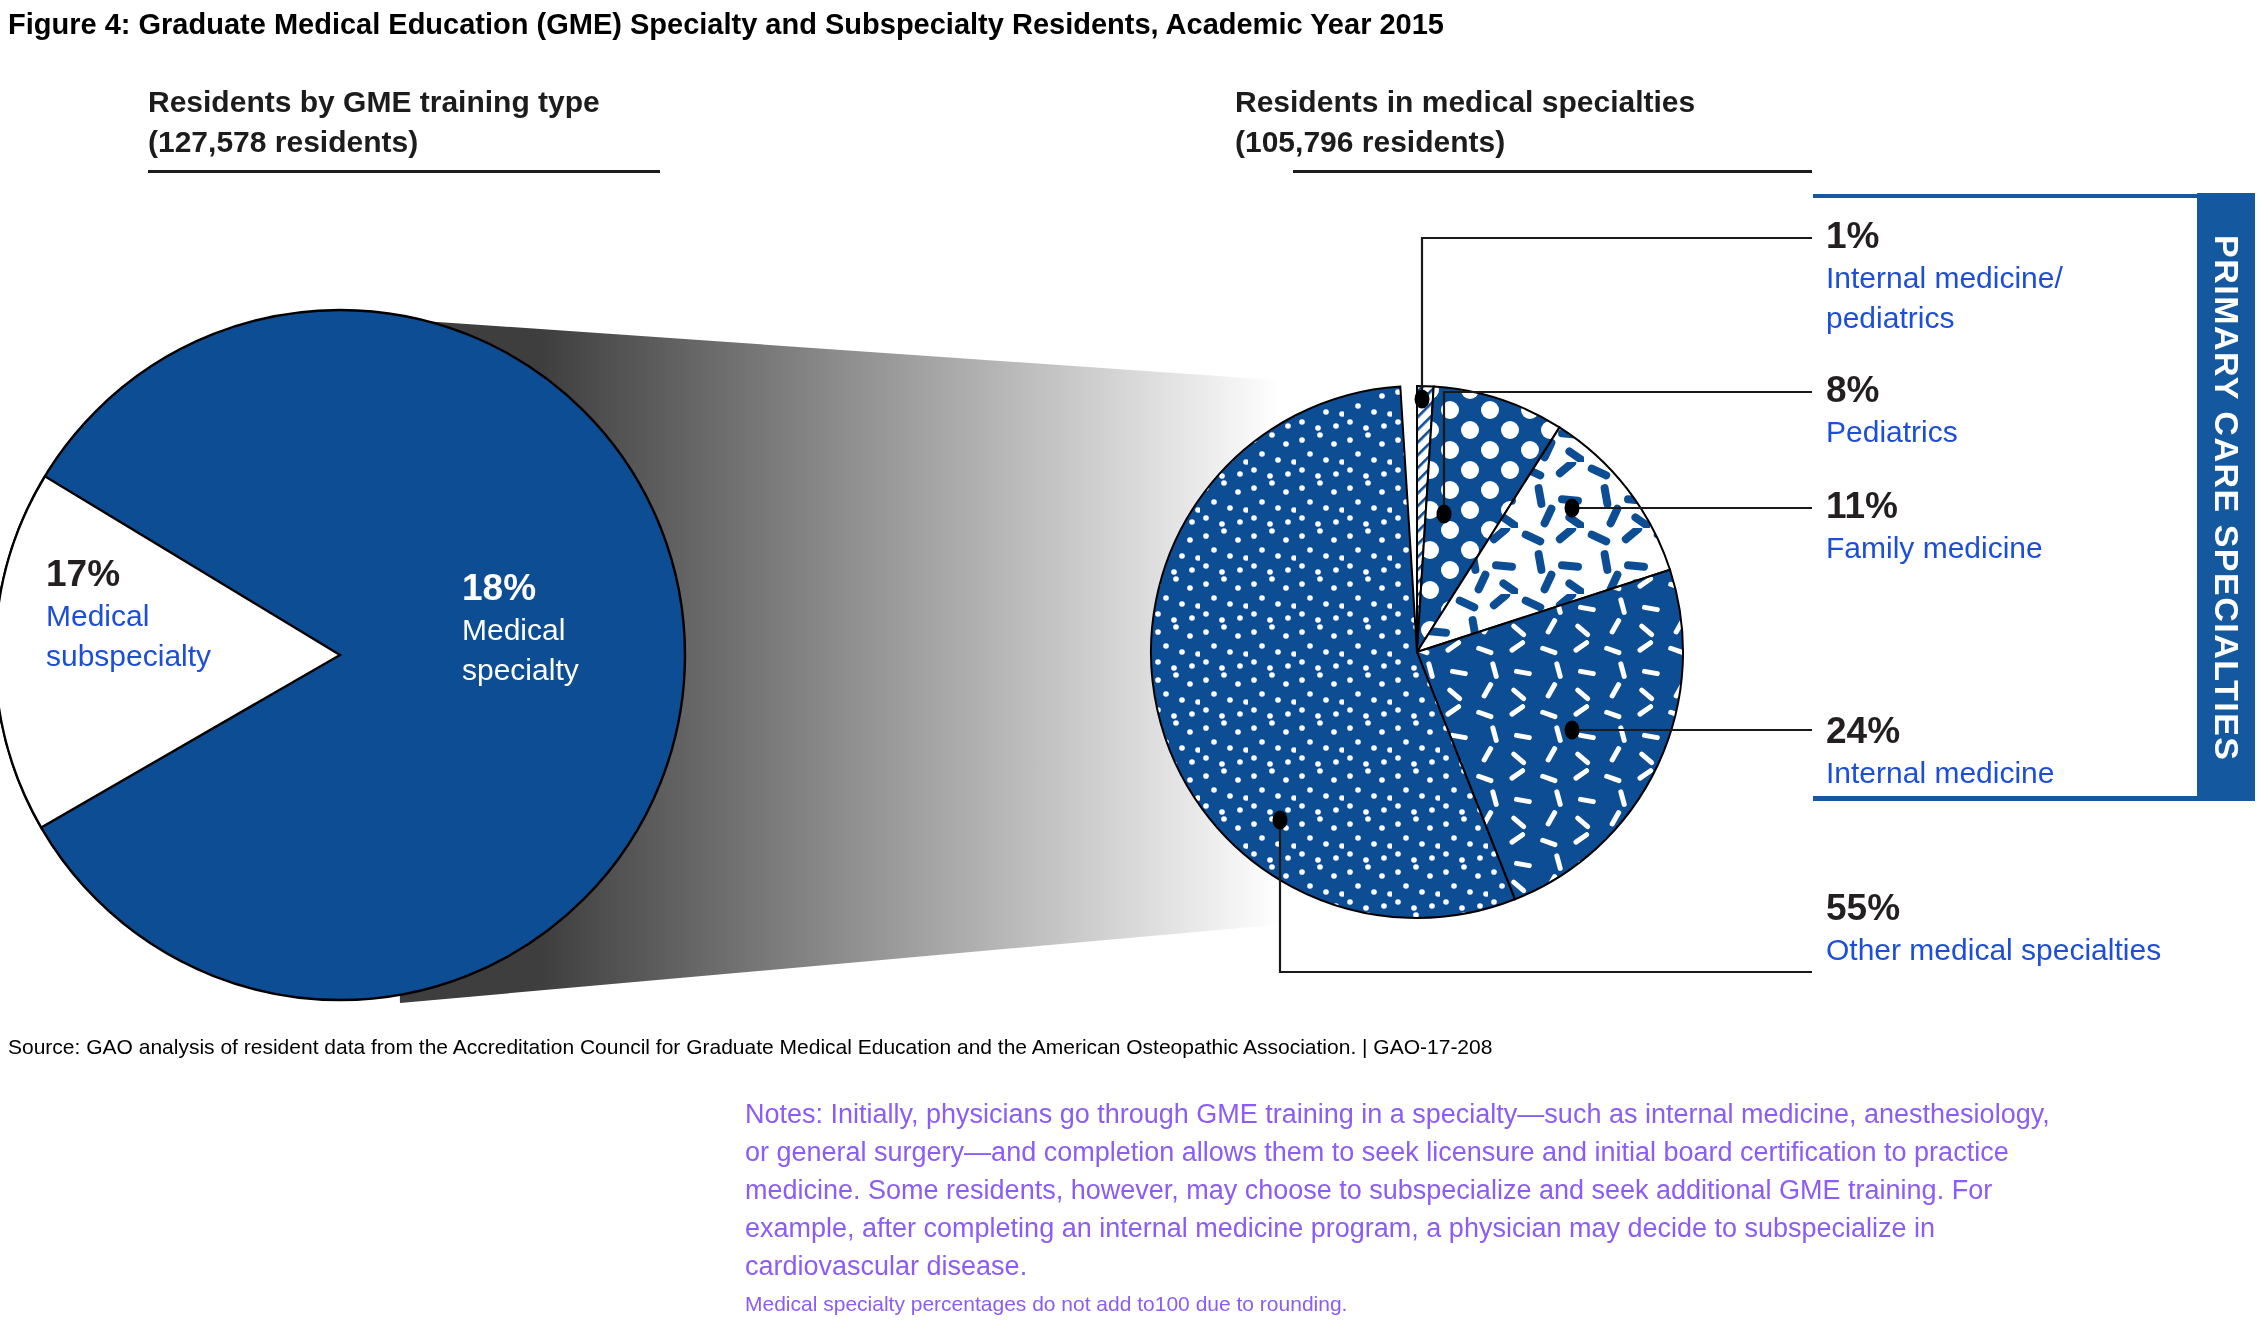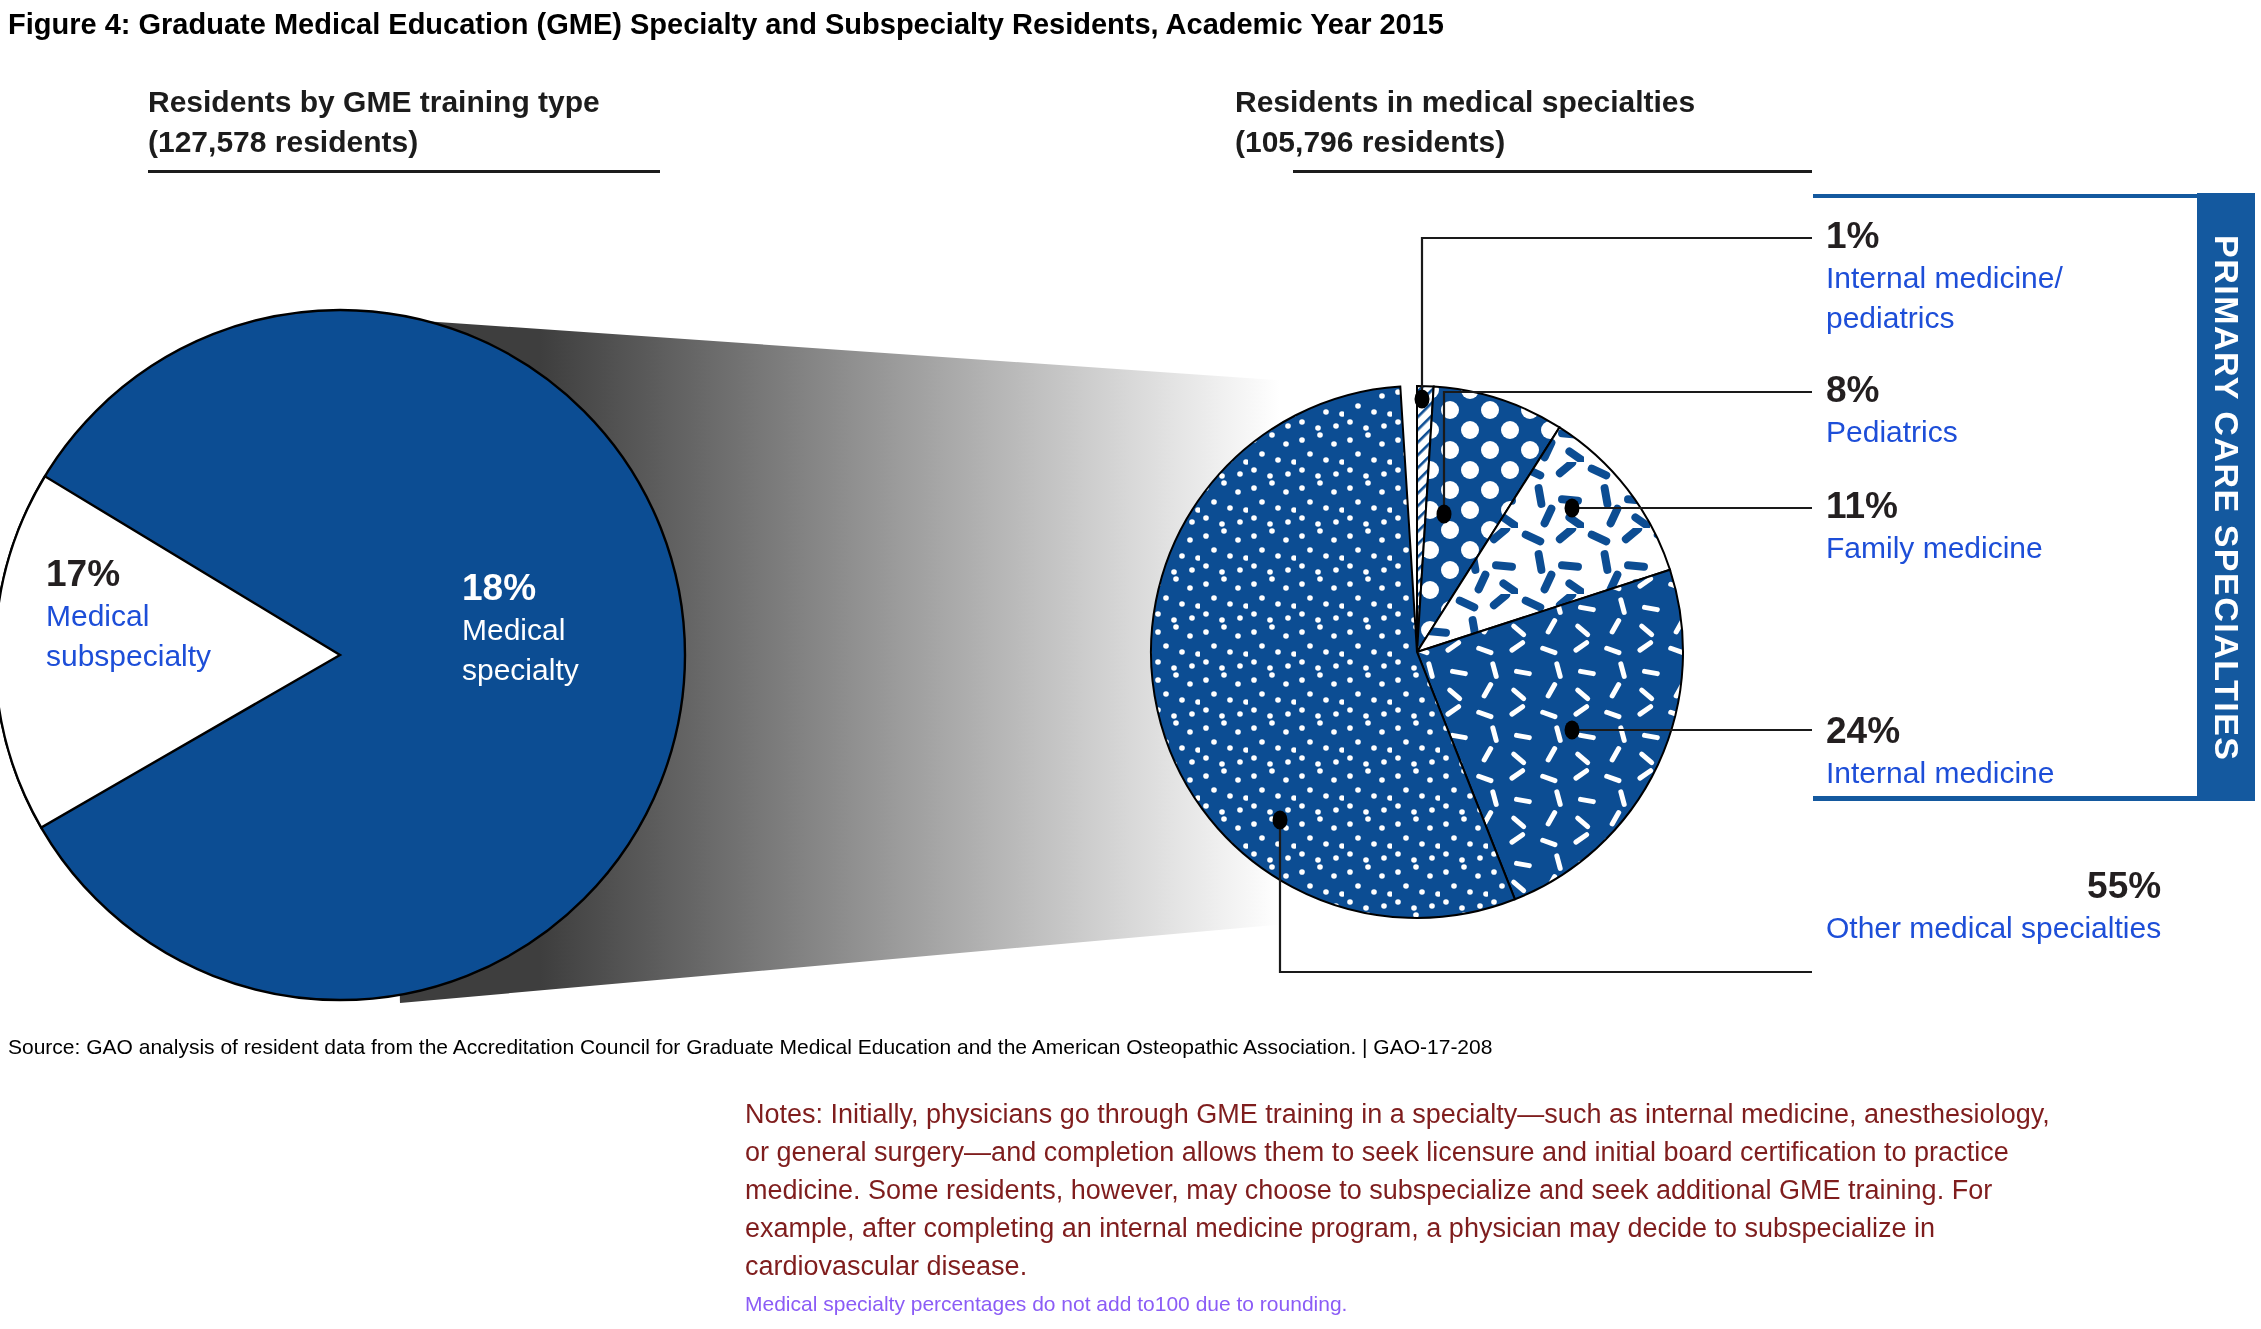--- a/index.html
+++ b/index.html
@@ -14,29 +14,29 @@
   #left-underline{left:148px;top:170px;width:512px;}
   #right-underline{left:1293px;top:170px;width:519px;}
   svg.fig{position:absolute;left:0;top:0;}
   .pct{font-size:37px;font-weight:bold;line-height:44px;color:#231f20;white-space:pre-line;}
   .slice-name{font-size:30px;line-height:40px;color:#1d4ed8;white-space:pre-line;}
   #label-83 .pct,#label-83 .slice-name{color:#ffffff;}
   #label-17{left:46px;top:552px;}
   #label-83{left:462px;top:566px;}
   .rlabel{left:1826px;}
   #rlabel-0{top:214px;} #rlabel-1{top:368px;} #rlabel-2{top:484px;}
-  #rlabel-3{top:709px;} #rlabel-4{top:864px;text-align:right;}
+  #rlabel-3{top:709px;} #rlabel-4{top:886px;}
   #pc-box-top{left:1813px;top:194px;width:384px;height:4px;background:#14599f;}
   #pc-box-bottom{left:1813px;top:796px;width:442px;height:5px;background:#14599f;}
   #pc-band{left:2197px;top:193px;width:58px;height:608px;background:#14599f;
            display:flex;justify-content:center;}
   #pc-band-text{writing-mode:vertical-rl;font-size:34px;font-weight:bold;color:#ffffff;
                 letter-spacing:1.5px;padding-top:42px;white-space:nowrap;}
   #source-line{left:8px;top:1035px;font-size:21px;color:#000;white-space:nowrap;}
-  #notes{left:745px;top:1095px;width:1310px;font-size:27px;line-height:38px;color:#7f1d1d;}
+  #notes{left:745px;top:1095px;width:1310px;font-size:27px;line-height:38px;color:#8b5cf6;}
   #note2{left:745px;top:1292px;font-size:21px;color:#8b5cf6;white-space:nowrap;}
 </style>
 </head>
 <body>
 
 <div id="canvas">
 
   <div class="abs" id="figure-title">Figure 4: Graduate Medical Education (GME) Specialty and Subspecialty Residents, Academic Year 2015</div>
 
   <div class="abs chart-heading" id="left-heading">

